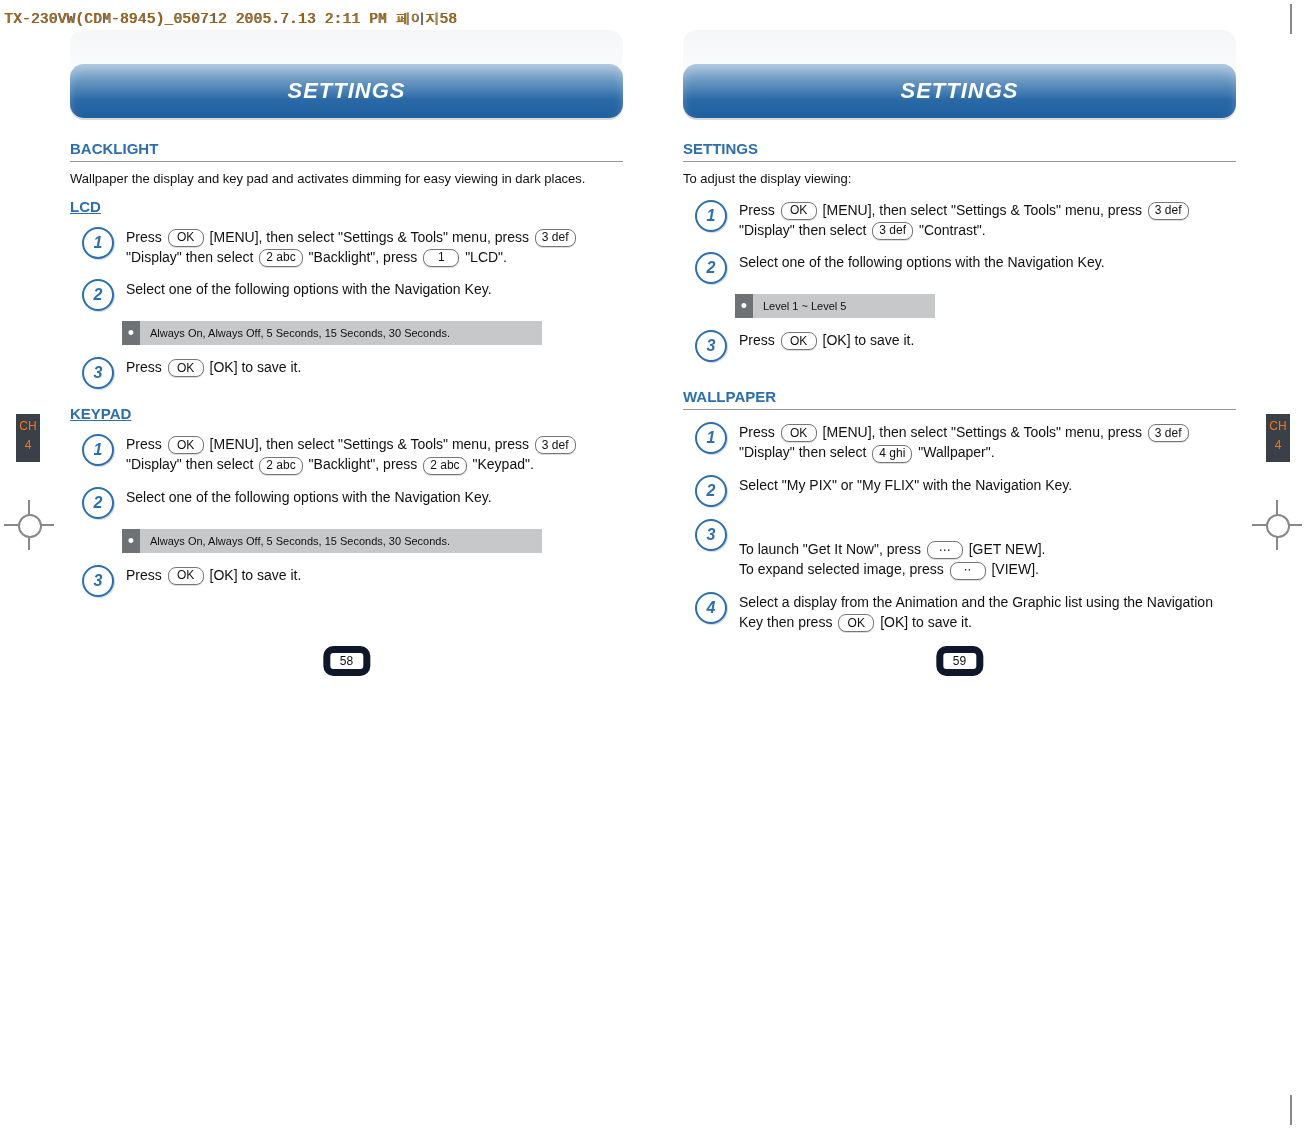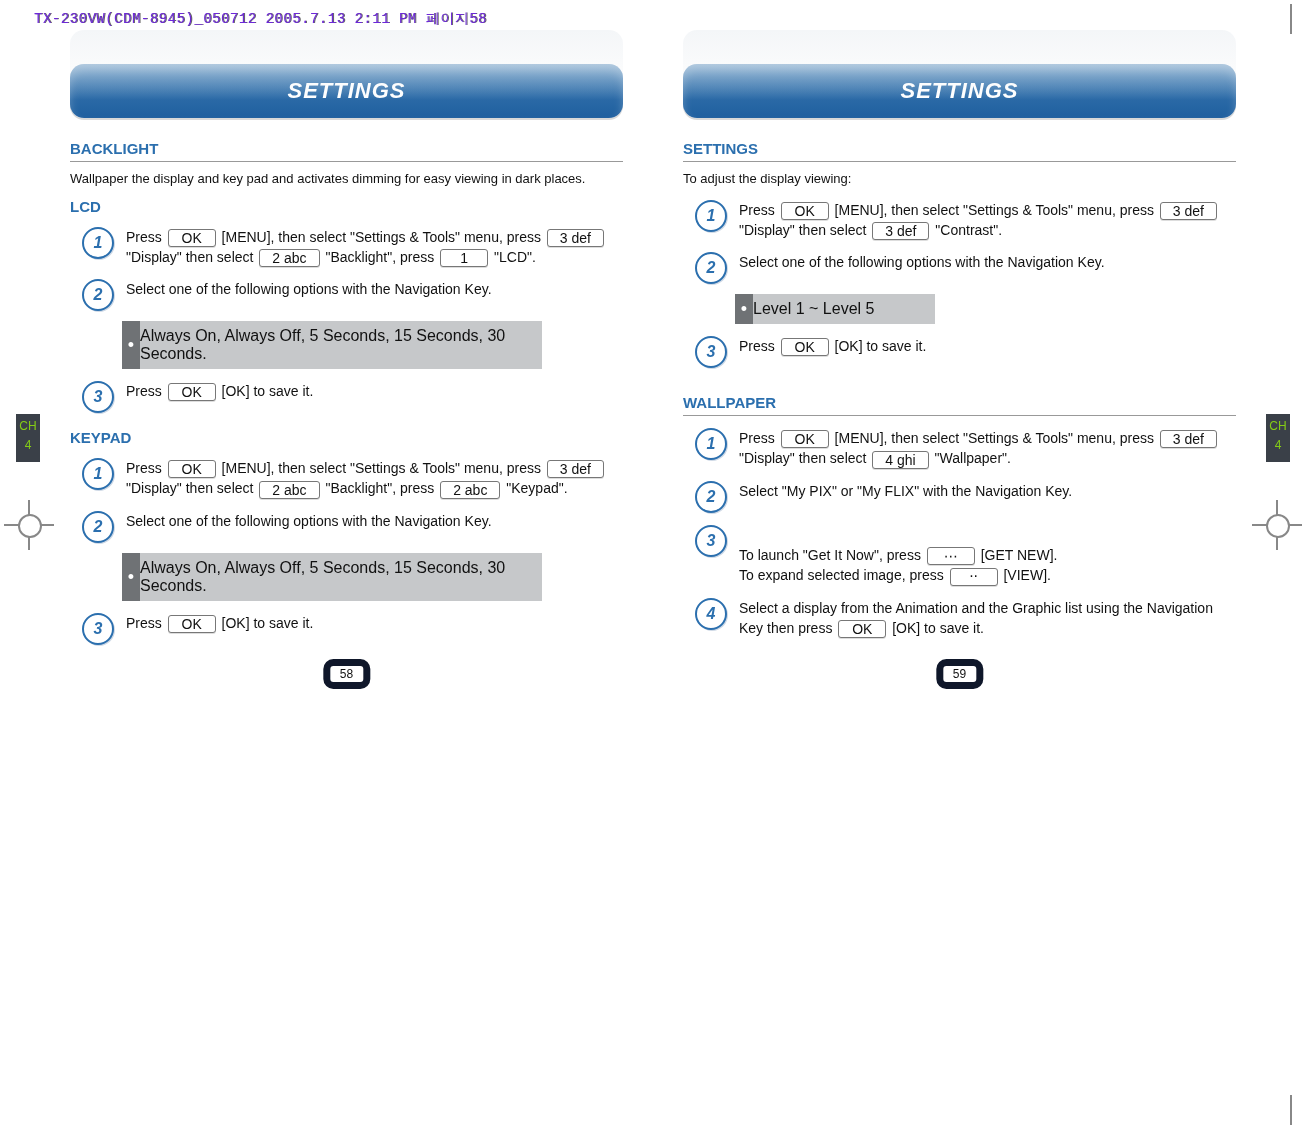--- a/index.html
+++ b/index.html
@@ -13,22 +13,22 @@
     padding: 0;
     background: #fff;
     font-family: Arial, Helvetica, sans-serif;
     color: var(--text);
     width: 1306px;
   }
   .print-header {
     font-family: "Courier New", monospace;
     font-size: 14px;
     letter-spacing: 0.5px;
-    color: #6d28d9;
-    padding: 10px 18px 6px 34px;
+    color: #a16207;
+    padding: 10px 18px 6px 4px;
     text-shadow: 1px 0 0 #666;
   }
   .crop-top, .crop-bottom, .crop-left, .crop-right {
     position: absolute;
     background: #888;
   }
   .crop-top { width: 2px; height: 30px; left: 652px; top: 0; }
   .crop-bottom { width: 2px; height: 30px; left: 652px; bottom: 0; }
   .crop-mark-top { position: absolute; left: 638px; top: 4px; }
   .crop-mark-bottom { position: absolute; left: 638px; bottom: 4px; }
@@ -82,20 +82,21 @@
     font-size: 15px;
     border-bottom: 1px solid #999;
     padding-bottom: 4px;
     margin: 14px 0 8px 0;
   }
   .sub-title {
     color: var(--blue);
     font-weight: bold;
     font-size: 15px;
     margin: 10px 0 8px 0;
+    text-decoration: underline;
   }
   .intro {
     font-size: 13px;
     line-height: 1.35;
     margin-bottom: 10px;
   }
   .step {
     display: flex;
     align-items: flex-start;
     gap: 12px;
@@ -120,24 +121,24 @@
   .step-text {
     font-size: 14px;
     line-height: 1.45;
   }
   .key {
     display: inline-flex;
     align-items: center;
     justify-content: center;
     min-width: 22px;
     height: 16px;
-    padding: 0 12px;
+    padding: 0 6px;
     border: 1px solid #777;
-    border-radius: 3px;
-    font-size: 14px;
+    border-radius: 8px;
+    font-size: 12px;
     background: #fff;
     vertical-align: middle;
     margin: 0 2px;
     box-shadow: 0 1px 0 #ddd;
   }
   .note-row {
     display: flex;
     align-items: stretch;
     margin: 6px 0 6px 52px;
     max-width: 420px;
@@ -148,27 +149,27 @@
     display: flex;
     align-items: center;
     justify-content: center;
     color: #fff;
     font-size: 18px;
     line-height: 0;
   }
   .note-box {
     flex: 1;
     background: #c6c8ca;
-    padding: 6px 0;
-    font-size: 16px;
+    padding: 6px 10px;
+    font-size: 11px;
   }
   .ch-tab {
     position: absolute;
     background: #3a4048;
-    color: #84cc16;
+    color: #f97316;
     width: 24px;
     font-size: 12px;
     text-align: center;
     padding: 6px 0 10px 0;
     line-height: 1.1;
   }
   .ch-tab .ch { display:block; }
   .ch-tab .num { display:block; margin-top:6px; font-size:12px; }
   .page-num {
     position: absolute;

